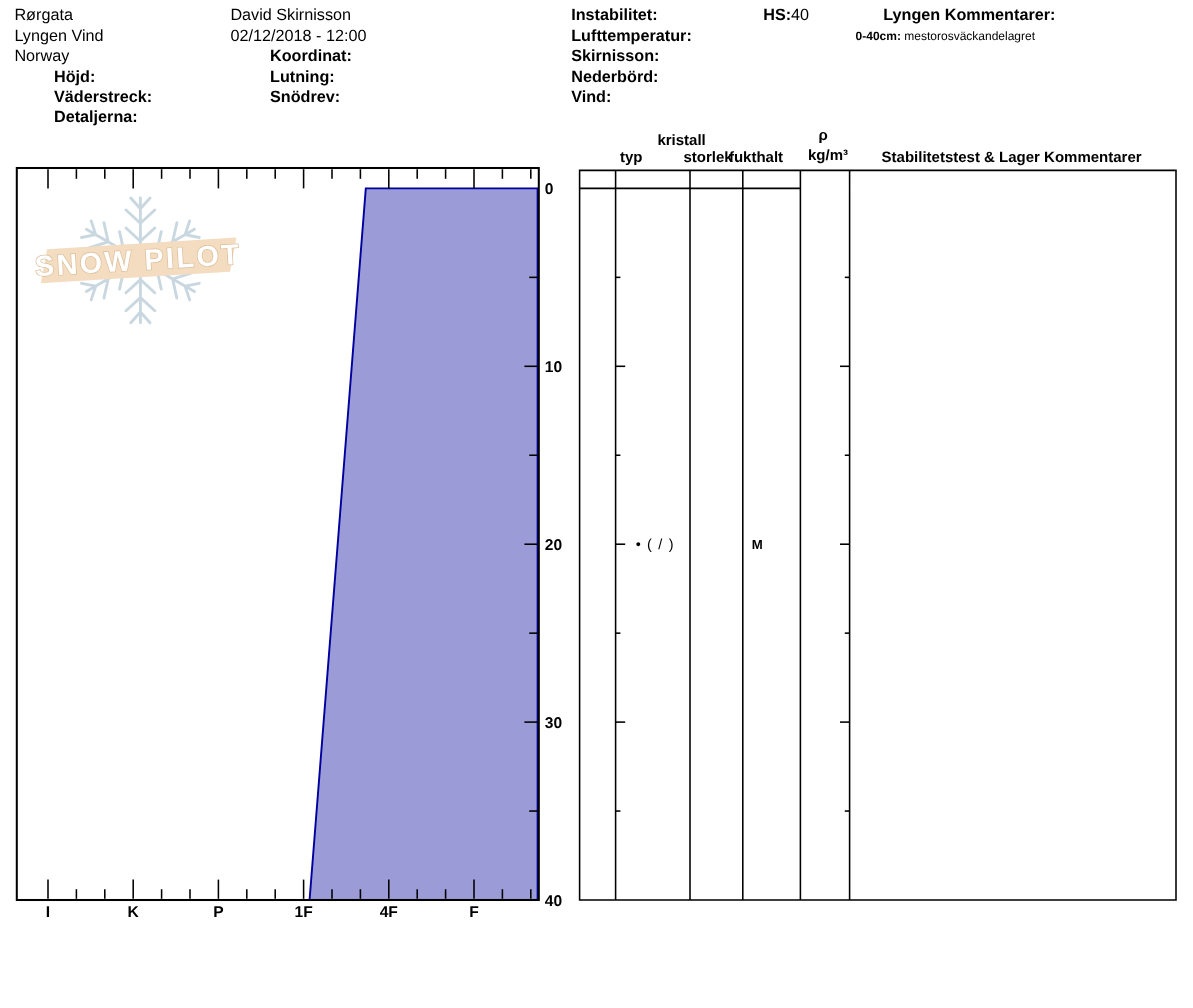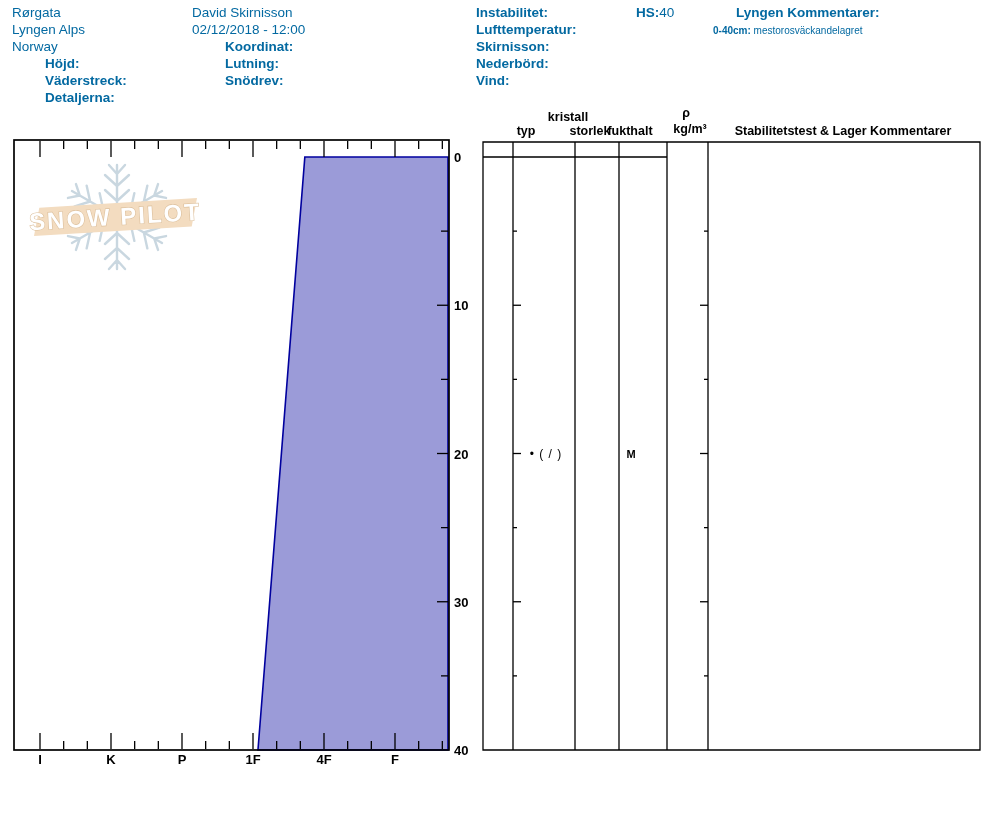--- a/index.html
+++ b/index.html
@@ -1,17 +1,17 @@
 <!DOCTYPE html>
 <html><head>
 <meta charset="utf-8">
 <style>
   html,body{margin:0;padding:0;background:#fff;}
   .page{position:relative;width:994px;height:840px;background:#fff;overflow:hidden;
-        font-family:"Liberation Sans",sans-serif;color:#0369a1;}
+        font-family:"Liberation Sans",sans-serif;color:#000000;}
   .abs{position:absolute;}
   .hcol{font-size:13.5px;line-height:17px;white-space:nowrap;}
   .b{font-weight:bold;padding-left:33px;}
   .sub{font-size:10px;line-height:14px;white-space:nowrap;}
   .footer{font-size:13.5px;font-weight:bold;white-space:nowrap;}
   svg{position:absolute;left:0;top:0;}
   svg text{font-family:"Liberation Sans",sans-serif;fill:#000;}
   .th{font-size:12.5px;font-weight:bold;}
   .axis-lbl{font-size:13px;font-weight:bold;}
   .depth-lbl{font-size:13px;font-weight:bold;}
@@ -22,21 +22,21 @@
   .logo-banner-text{font-size:24px;font-weight:bold;letter-spacing:2px;fill:#ffffff;
         stroke:#dcbf9b;stroke-width:1.2px;paint-order:stroke fill;}
 </style>
 </head>
 <body>
 
 <div class="page">
 
   <div class="abs hcol" style="left:12px;top:4px">
     <div>Rørgata</div>
-    <div>Lyngen Alps</div>
+    <div>Lyngen Vind</div>
     <div>Norway</div>
     <div class="b">Höjd:</div>
     <div class="b">Väderstreck:</div>
     <div class="b">Detaljerna:</div>
   </div>
 
   <div class="abs hcol" style="left:192px;top:4px">
     <div>David Skirnisson</div>
     <div>02/12/2018 - 12:00</div>
     <div class="b">Koordinat:</div>

